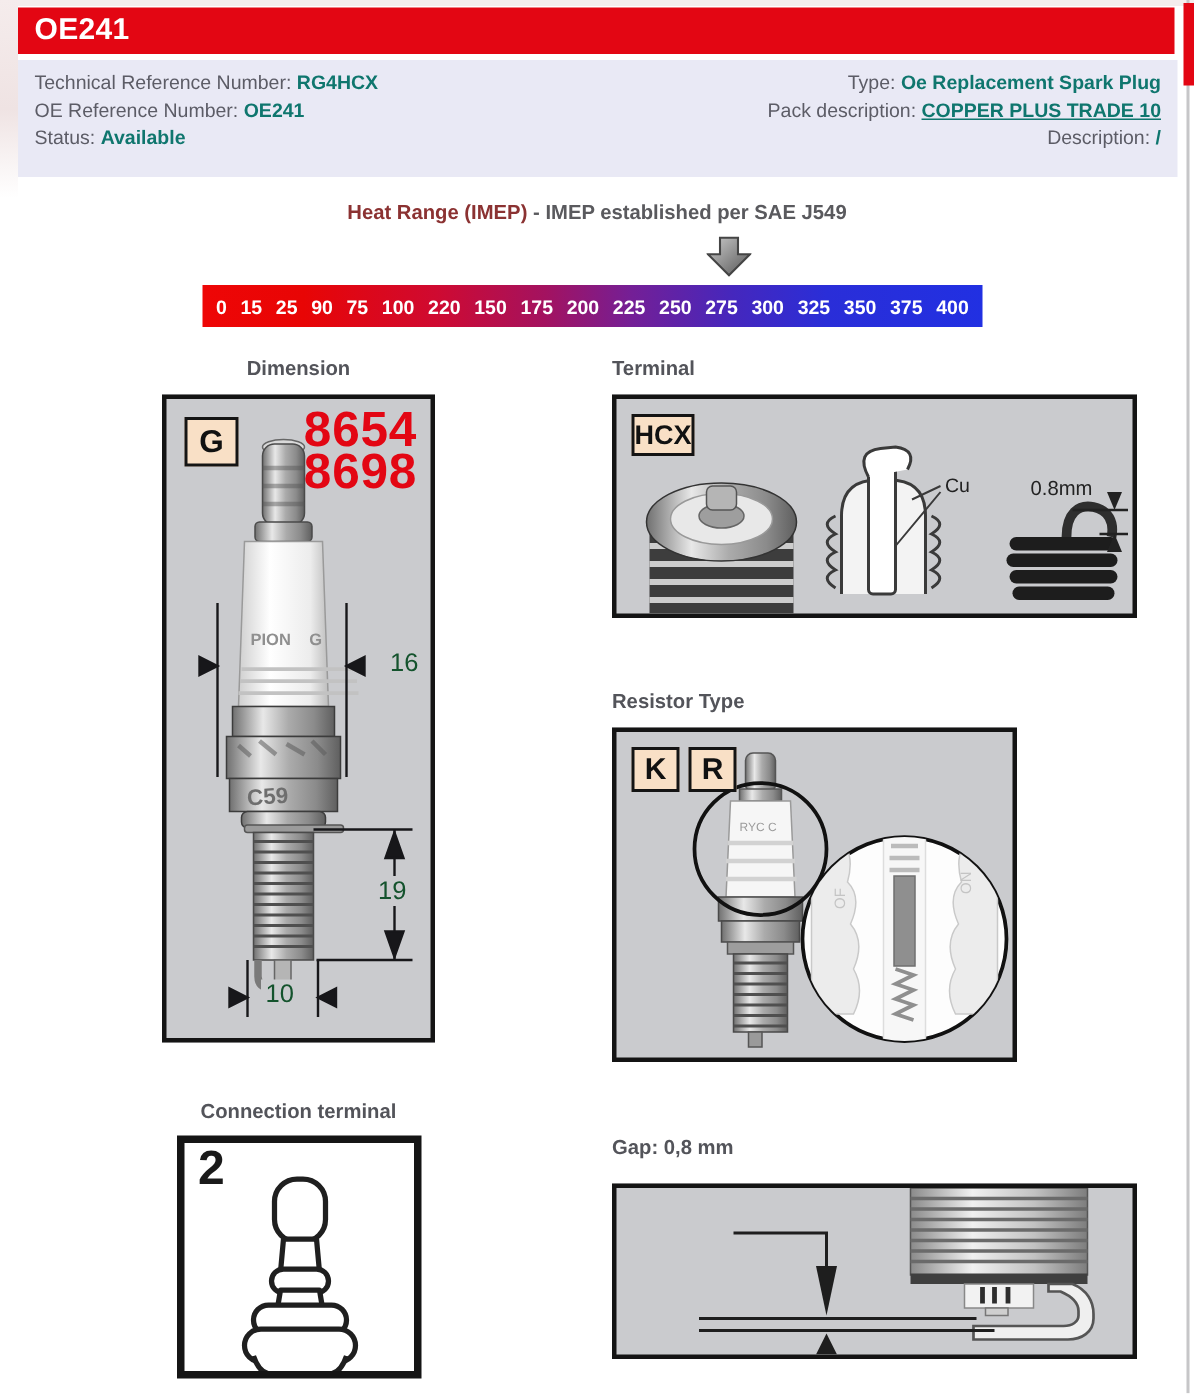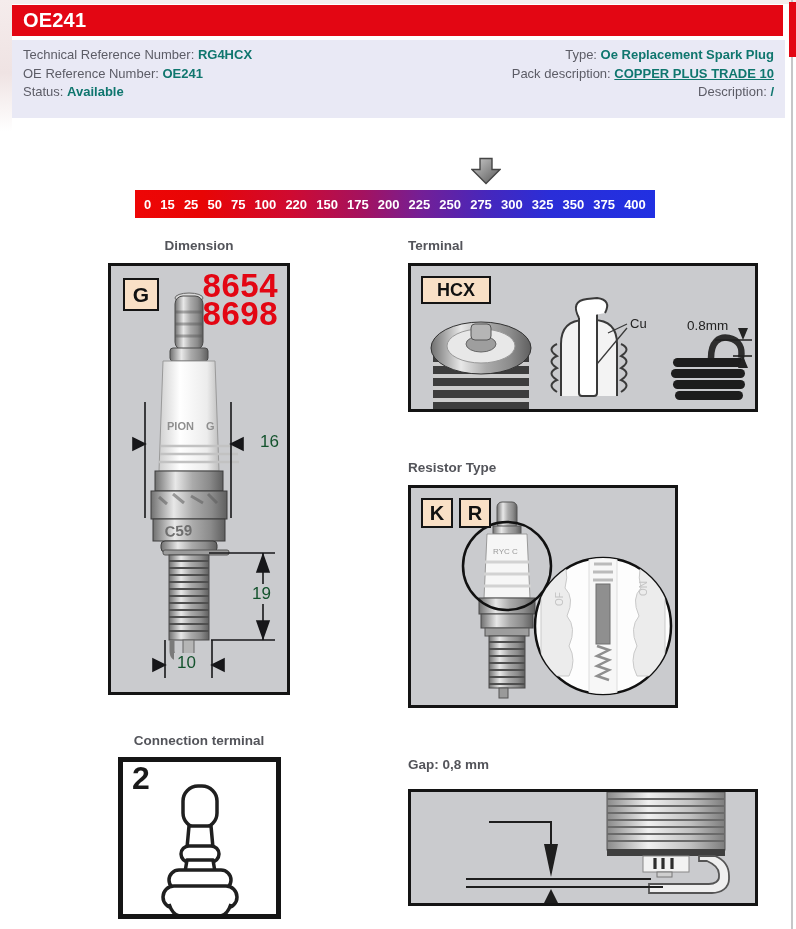--- a/index.html
+++ b/index.html
@@ -73,36 +73,39 @@
       <div><span class="lbl">OE Reference Number:</span> <span class="val">OE241</span></div>
       <div><span class="lbl">Status:</span> <span class="val">Available</span></div>
     </div>
     <div class="info-col info-right">
       <div><span class="lbl">Type:</span> <span class="val">Oe Replacement Spark Plug</span></div>
       <div><span class="lbl">Pack description:</span> <span class="val link">COPPER PLUS TRADE 10</span></div>
       <div><span class="lbl">Description:</span> <span class="val">/</span></div>
     </div>
   </div>
 
+  <div class="heat-title">
+    <span class="t-red">Heat Range (IMEP)</span><span class="t-gray"> - IMEP established per SAE J549</span>
+  </div>
   <div class="heat-arrow">
     <svg viewBox="0 0 30 28" width="30" height="28">
       <defs>
         <linearGradient id="ag" x1="0" y1="0" x2="1" y2="1">
           <stop offset="0" stop-color="#cccccc"></stop>
             <stop offset="1" stop-color="#565656"></stop>
         </linearGradient>
       </defs>
       <path d="M9,1.5 h12 v11 h8 L15,26.5 1,12.5 h8 z" fill="url(#ag)" stroke="#454545" stroke-width="1.4"></path>
     </svg>
   </div>
   <div class="heat-scale">
     <span>0</span>
     <span>15</span>
     <span>25</span>
-    <span>50</span>
+    <span>90</span>
     <span>75</span>
     <span>100</span>
     <span>220</span>
     <span>150</span>
     <span>175</span>
     <span>200</span>
     <span>225</span>
     <span>250</span>
     <span>275</span>
     <span>300</span>
@@ -198,21 +201,21 @@
         <rect x="260" y="103" width="74" height="9" rx="4.5" fill="#1d1d1d"></rect>
         <rect x="262" y="114" width="72" height="9" rx="4.5" fill="#1d1d1d"></rect>
         <rect x="264" y="125" width="68" height="9" rx="4.5" fill="#1d1d1d"></rect>
         <path d="M300,92 c0,-16 8,-22 18,-20 c10,2 14,10 12,20" fill="none" stroke="#2e2e2e" stroke-width="6.5"></path>
         <line x1="304" y1="74" x2="341" y2="74" stroke="#222" stroke-width="1.6"></line>
         <line x1="322" y1="90" x2="341" y2="90" stroke="#222" stroke-width="1.6"></line>
         <polygon points="332,74 327,62 337,62" fill="#222"></polygon>
         <polygon points="332,90 327,102 337,102" fill="#222"></polygon>
       </g>
     </svg>
-    <div class="chip" style="left:10px; top:10px; height:28px; padding:0 14px; font-size:18px;">HCX</div>
+    <div class="chip" style="left:10px; top:10px; height:28px; padding:0 0; font-size:18px;">HCX</div>
     <div class="anno" style="left:219px; top:50px;">Cu</div>
     <div class="anno" style="left:276px; top:52px; font-size:13.5px;">0.8mm</div>
   </div>
 
   <div class="sec-title" style="left:408px; top:460px;">Resistor Type</div>
   <div class="gbox" style="left:408px; top:485px; width:270px; height:223px;">
     <svg viewBox="0 0 264 217" width="264" height="217">
       <defs>
           <clipPath id="rc">
             <circle cx="192" cy="138" r="68"></circle>

